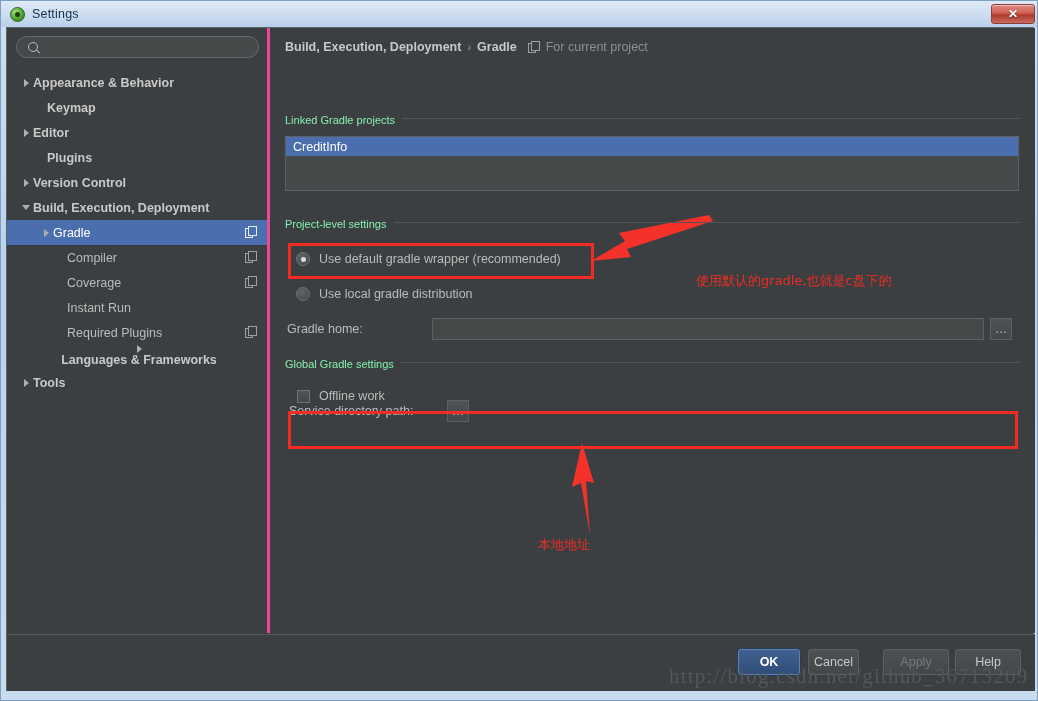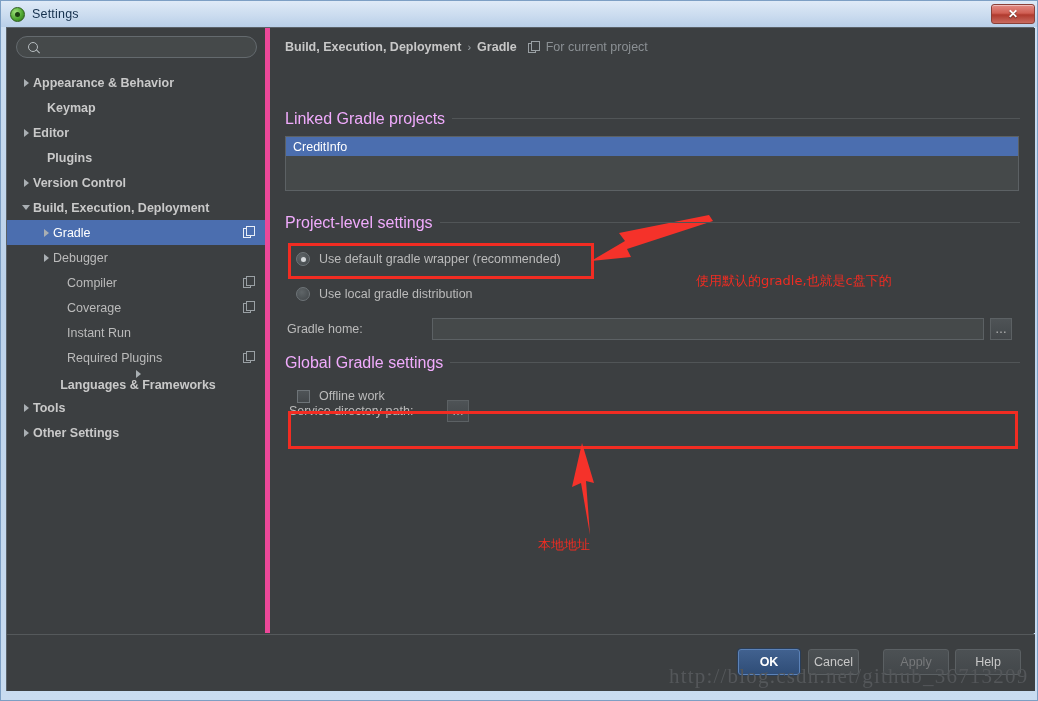--- a/index.html
+++ b/index.html
@@ -60,21 +60,21 @@
     width: 1028px; height: 664px;
     background: #3c3f41;
     border: 1px solid #5b6268;
   }
 
   
   #sidebar {
     position: absolute; left: 0; top: 0;
     width: 263px; height: 605px;
     background: #3c3f41;
-    border-right: 5px solid #ec4899;
+    border-right: 3px solid #ec4899;
   }
   #search-wrap { padding: 8px 8px 4px 9px; }
   #search-field {
     height: 22px; border: 1px solid #646a6e; border-radius: 11px;
     background: #45494a;
     display: flex; align-items: center; padding: 0 10px;
   }
   #search-icon { width: 13px; height: 13px; position: relative; flex: none; margin-right:5px;}
   #search-icon::before {
     content:""; position:absolute; left:1px; top:1px; width:8px; height:8px;
@@ -144,21 +144,21 @@
   #bc-proj-icon i { position:absolute; display:block; box-sizing:border-box; border:1.2px solid #9aa0a4;}
   #bc-proj-icon i.a { left:0; top:2px; width:8px; height:10px; }
   #bc-proj-icon i.b { left:3px; top:0; width:9px; height:10px; background:#3c3f41; }
   #breadcrumb .bc-note { color: #8b9094; font-size: 12.5px; }
 
   .group {
     position: absolute;
     color: #a9afb3;
   }
   .group-title {
-    font-size: 16px; color: #f0abfc; display: inline-block;
+    font-size: 11px; color: #86efac; display: inline-block;
     padding-right: 7px; background: #3c3f41; position: relative; z-index: 2;
   }
   .group-line {
     position: absolute; left: 0; right: 0; top: 8px;
     border-top: 1px solid #515557; z-index: 1;
   }
   .group-hdr { position: relative; height: 17px; }
 
   
   #linked-list {
@@ -304,26 +304,20 @@
           <div class="tree-row selected" style="padding-left: 32px;">
             <span class="tw">
               <span class="tri-r"></span>
             </span>
             <span class="tree-label">Gradle</span>
             <span class="proj-icon">
               <i class="a"></i>
               <i class="b"></i>
             </span>
           </div>
-          <div class="tree-row" style="padding-left: 32px;">
-            <span class="tw">
-              <span class="tri-r"></span>
-            </span>
-            <span class="tree-label">Debugger</span>
-          </div>
           <div class="tree-row" style="padding-left: 46px;">
             <span class="tw"></span>
             <span class="tree-label">Compiler</span>
             <span class="proj-icon">
               <i class="a"></i>
               <i class="b"></i>
             </span>
           </div>
           <div class="tree-row" style="padding-left: 46px;">
             <span class="tw"></span>
@@ -349,26 +343,20 @@
             <span class="tw">
               <span class="tri-r"></span>
             </span>
             <span class="tree-label">Languages &amp; Frameworks</span>
           </div>
           <div class="tree-row bold" style="padding-left: 12px;">
             <span class="tw">
               <span class="tri-r"></span>
             </span>
             <span class="tree-label">Tools</span>
-          </div>
-          <div class="tree-row bold" style="padding-left: 12px;">
-            <span class="tw">
-              <span class="tri-r"></span>
-            </span>
-            <span class="tree-label">Other Settings</span>
           </div>
         </div>
     </div>
 
     <div id="content">
 
       <div id="breadcrumb">
         <span class="bc-main">Build, Execution, Deployment</span>
         <span class="bc-sep">›</span>
         <span class="bc-leaf">Gradle</span>

